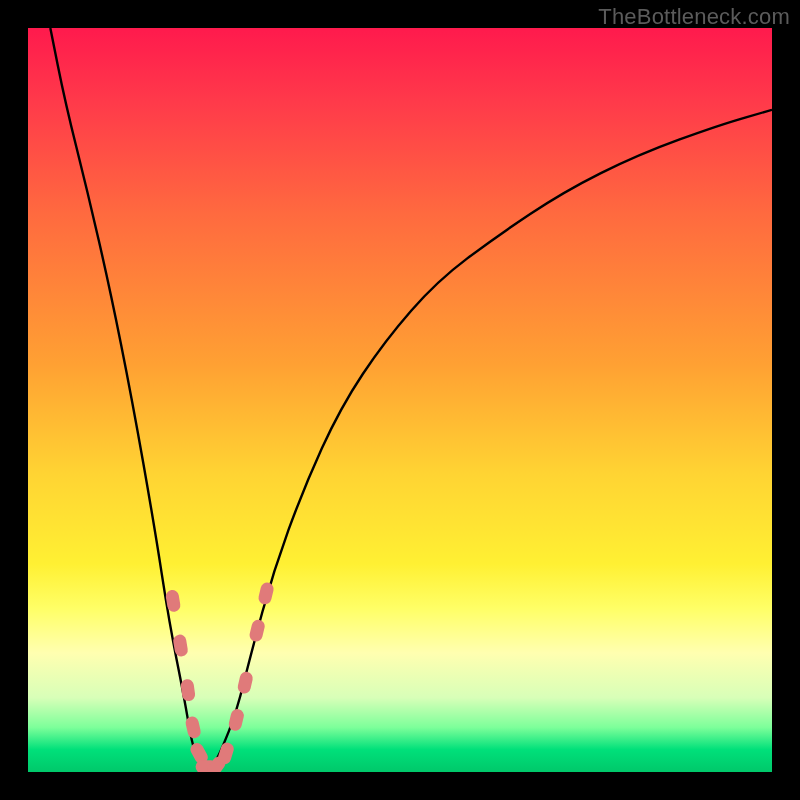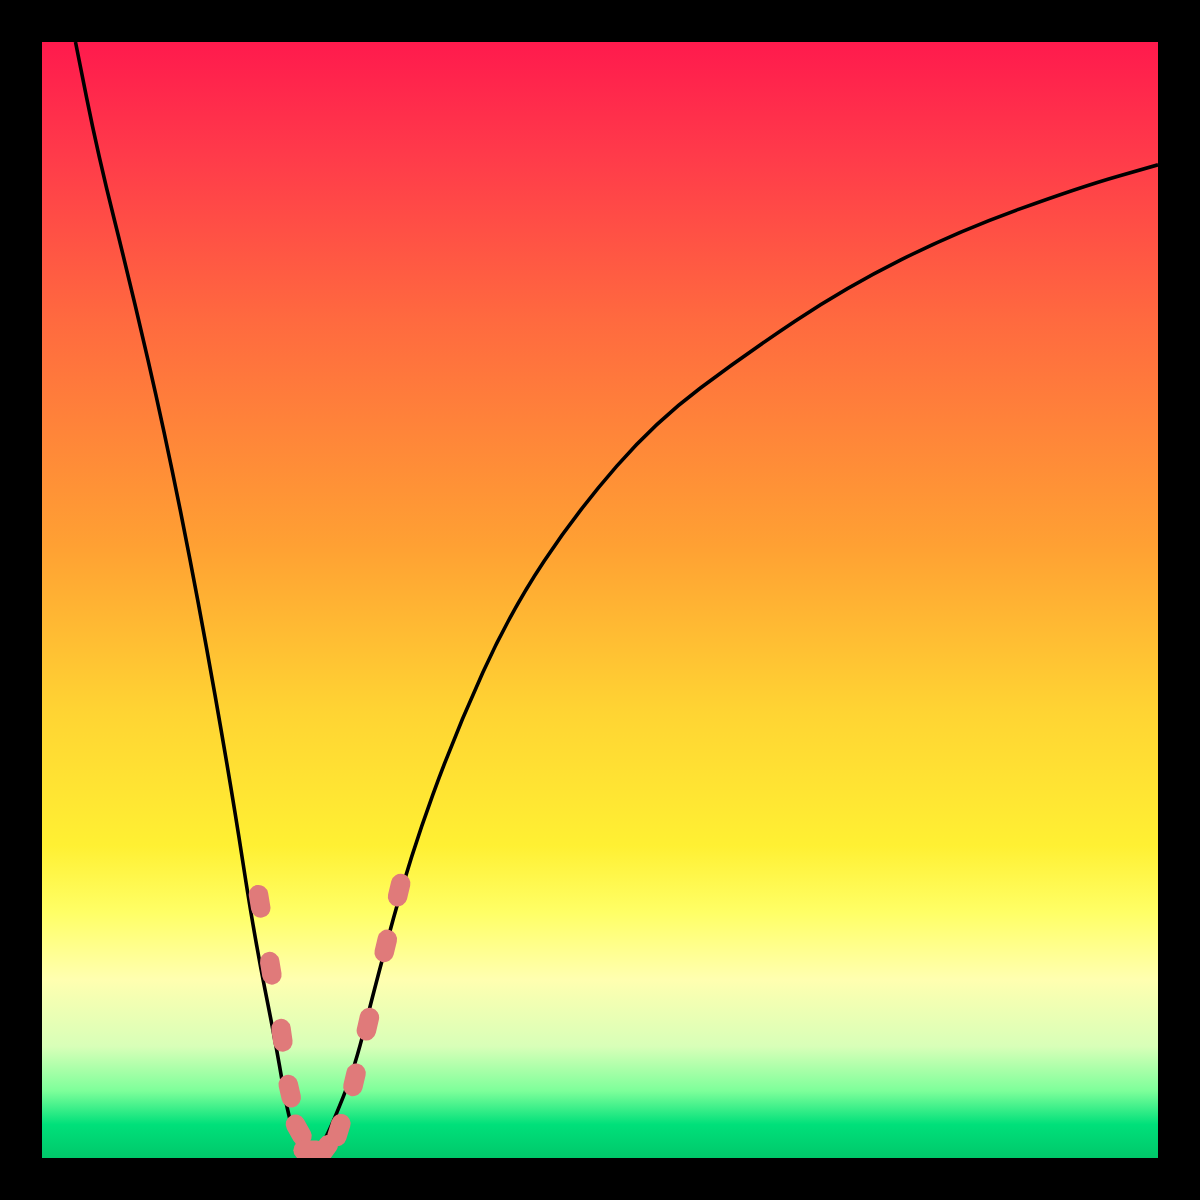--- a/index.html
+++ b/index.html
@@ -73,13 +73,14 @@
           <rect x="167.56" y="732.292" width="22" height="13" rx="6.5" ry="6.5" fill="#e07a7a" transform="rotate(0 178.56 738.792)"></rect>
           <rect x="177.232" y="732.292" width="22" height="13" rx="6.5" ry="6.5" fill="#e07a7a" transform="rotate(-54.16234704572183 188.232 738.792)"></rect>
           <rect x="186.904" y="718.9" width="22" height="13" rx="6.5" ry="6.5" fill="#e07a7a" transform="rotate(-72.71850162818332 197.904 725.4)"></rect>
           <rect x="197.32000000000002" y="685.42" width="22" height="13" rx="6.5" ry="6.5" fill="#e07a7a" transform="rotate(-76.50426671920421 208.32000000000002 691.92)"></rect>
           <rect x="206.248" y="648.22" width="22" height="13" rx="6.5" ry="6.5" fill="#e07a7a" transform="rotate(-77.12499844038754 217.248 654.72)"></rect>
           <rect x="218.152" y="596.14" width="22" height="13" rx="6.5" ry="6.5" fill="#e07a7a" transform="rotate(-76.50426671920414 229.152 602.64)"></rect>
           <rect x="227.08" y="558.94" width="22" height="13" rx="6.5" ry="6.5" fill="#e07a7a" transform="rotate(103.49573328079587 238.08 565.44)"></rect>
         </g>
     </svg>
   </div>
+  <div class="watermark">TheBottleneck.com</div>
 </div>
 
 </body></html>

